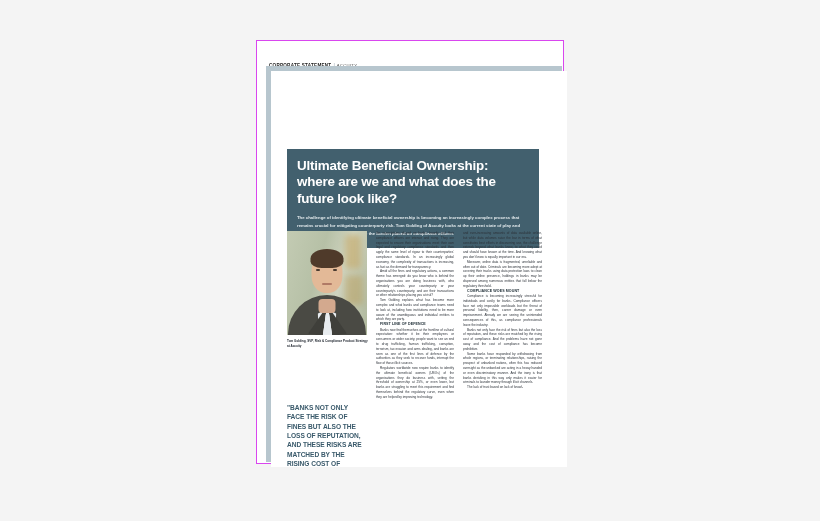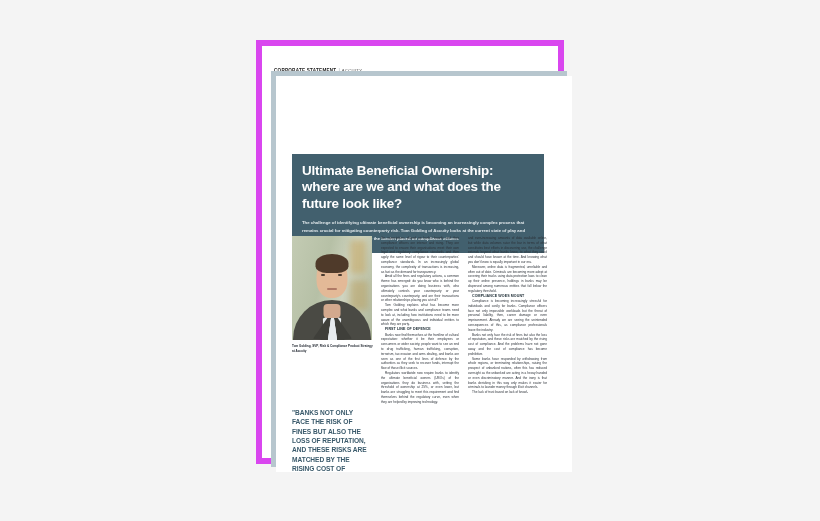--- a/index.html
+++ b/index.html
@@ -13,21 +13,21 @@
   }
 
   
   #page-sheet {
     position: absolute;
     left: 256px;
     top: 40px;
     width: 308px;
     height: 424px;
     background: #ffffff;
-    border: 6px solid #d946ef;
+    border: 1px solid #d946ef;
     box-sizing: border-box;
   }
 
   
   #running-header {
     position: absolute;
     left: 12px;
     top: 13px;
     white-space: nowrap;
     line-height: 1;

